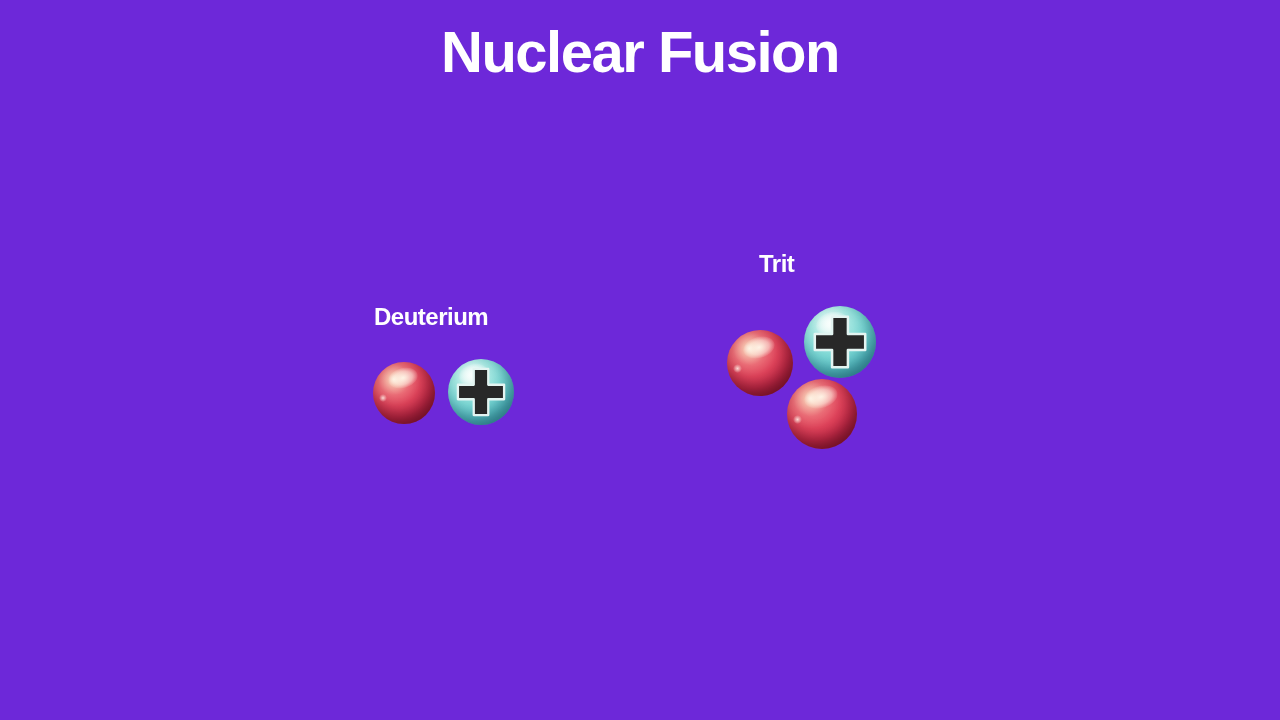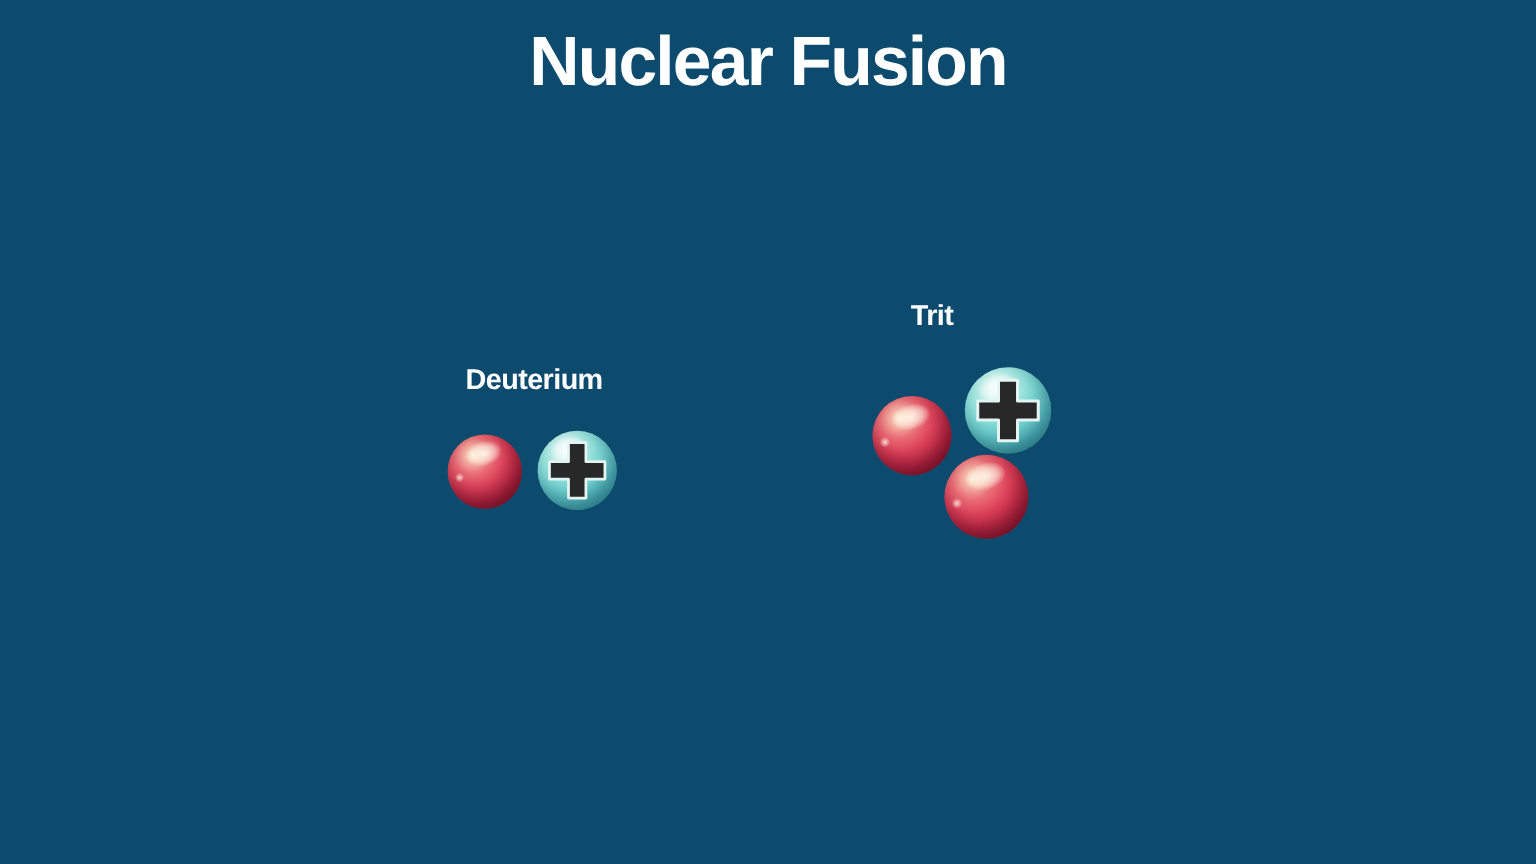--- a/index.html
+++ b/index.html
@@ -8,21 +8,21 @@
     width: 1280px;
     height: 720px;
     background: #000000;
     overflow: hidden;
     font-family: "Liberation Sans", sans-serif;
   }
   .stage {
     position: relative;
     width: 1280px;
     height: 720px;
-    background: #0c4a6e;
+    background: #6d28d9;
   }
   .page-title {
     position: absolute;
     left: 0;
     right: 0;
     top: 20px;
     margin: 0;
     text-align: center;
     color: #ffffff;
     font-weight: 700;
@@ -32,21 +32,21 @@
   }
   .atom-label {
     position: absolute;
     color: #ffffff;
     font-weight: 700;
     font-size: 24px;
     line-height: 1;
     letter-spacing: -0.5px;
     white-space: nowrap;
   }
-  .label-deuterium { left: 388px; top: 305px; text-align: right; }
+  .label-deuterium { left: 374px; top: 305px; text-align: right; }
   .label-tritium   { left: 759px; top: 252px; }
 
   .sphere {
     position: absolute;
     border-radius: 50%;
   }
   
   .sphere.neutron {
     background: radial-gradient(circle at 34% 28%,
       #fbeedd 0%, #f5bba9 9%, #ea6c76 26%, #e2445c 44%,

